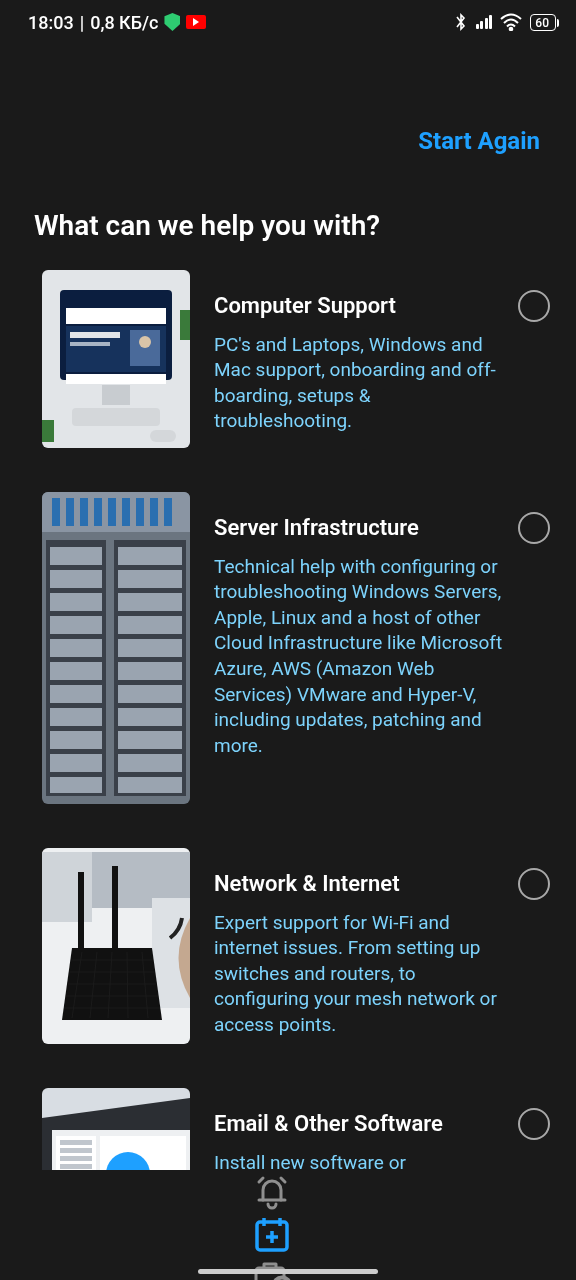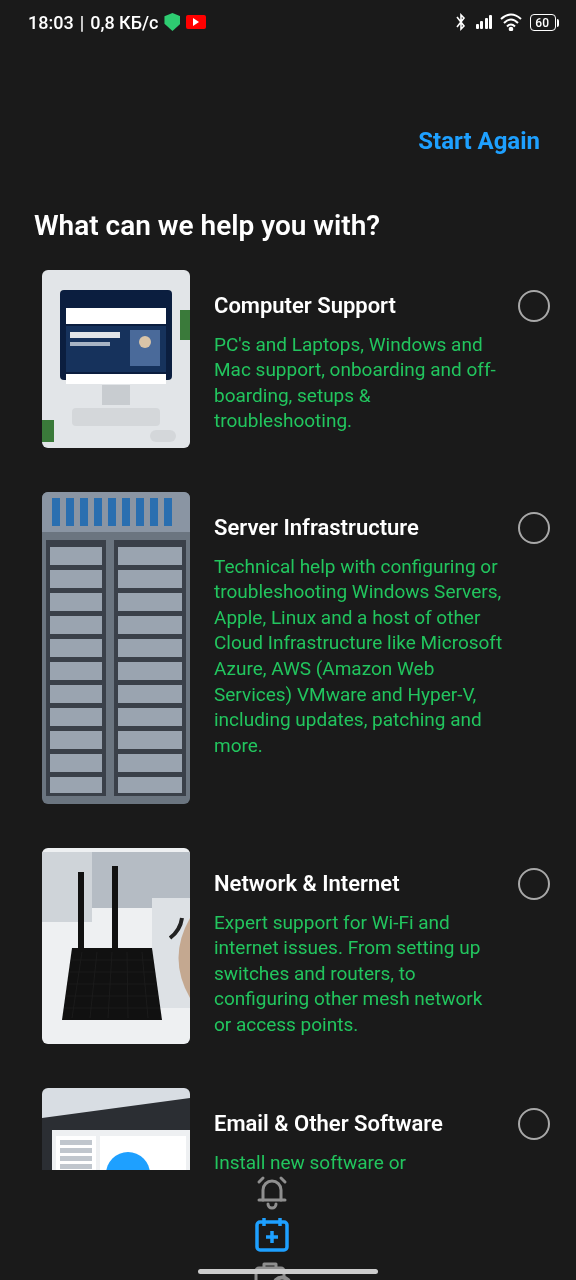--- a/index.html
+++ b/index.html
@@ -119,21 +119,21 @@
   .opt-body { flex: 1; padding-right: 46px; padding-top: 22px;}
   .opt-title {
     font-size: 22px;
     font-weight: 600;
     margin-bottom: 12px;
     line-height: 1.25;
   }
   .opt-desc {
     font-size: 19px;
     line-height: 1.35;
-    color: #22c55e;
+    color: #7dd3fc;
   }
   .radio {
     position: absolute;
     right: 0;
     top: 20px;
     width: 32px; height: 32px;
     border: 2.5px solid #a8a8a8;
     border-radius: 50%;
   }
 
@@ -317,21 +317,21 @@
           <line x1="40" y1="104" x2="30" y2="170"></line>
               <line x1="55" y1="104" x2="48" y2="170"></line>
               <line x1="70" y1="104" x2="66" y2="170"></line>
               <line x1="85" y1="104" x2="86" y2="170"></line>
               <line x1="100" y1="104" x2="106" y2="170"></line>
         </g>
       </svg>
     </div>
     <div class="opt-body">
       <div class="opt-title">Network &amp; Internet</div>
-      <div class="opt-desc">Expert support for Wi-Fi and internet issues. From setting up switches and routers, to configuring other mesh network or access points.</div>
+      <div class="opt-desc">Expert support for Wi-Fi and internet issues. From setting up switches and routers, to configuring your mesh network or access points.</div>
     </div>
     <div class="radio"></div>
   </div>
 
   <div class="option">
     <div class="thumb thumb-4">
       <svg viewBox="0 0 148 110">
         <rect width="148" height="110" fill="#d8dde3"></rect>
         <polygon points="0,30 148,10 148,110 0,110" fill="#2b2e33"></polygon>
         <rect x="10" y="42" width="138" height="70" fill="#eef0f2"></rect>

